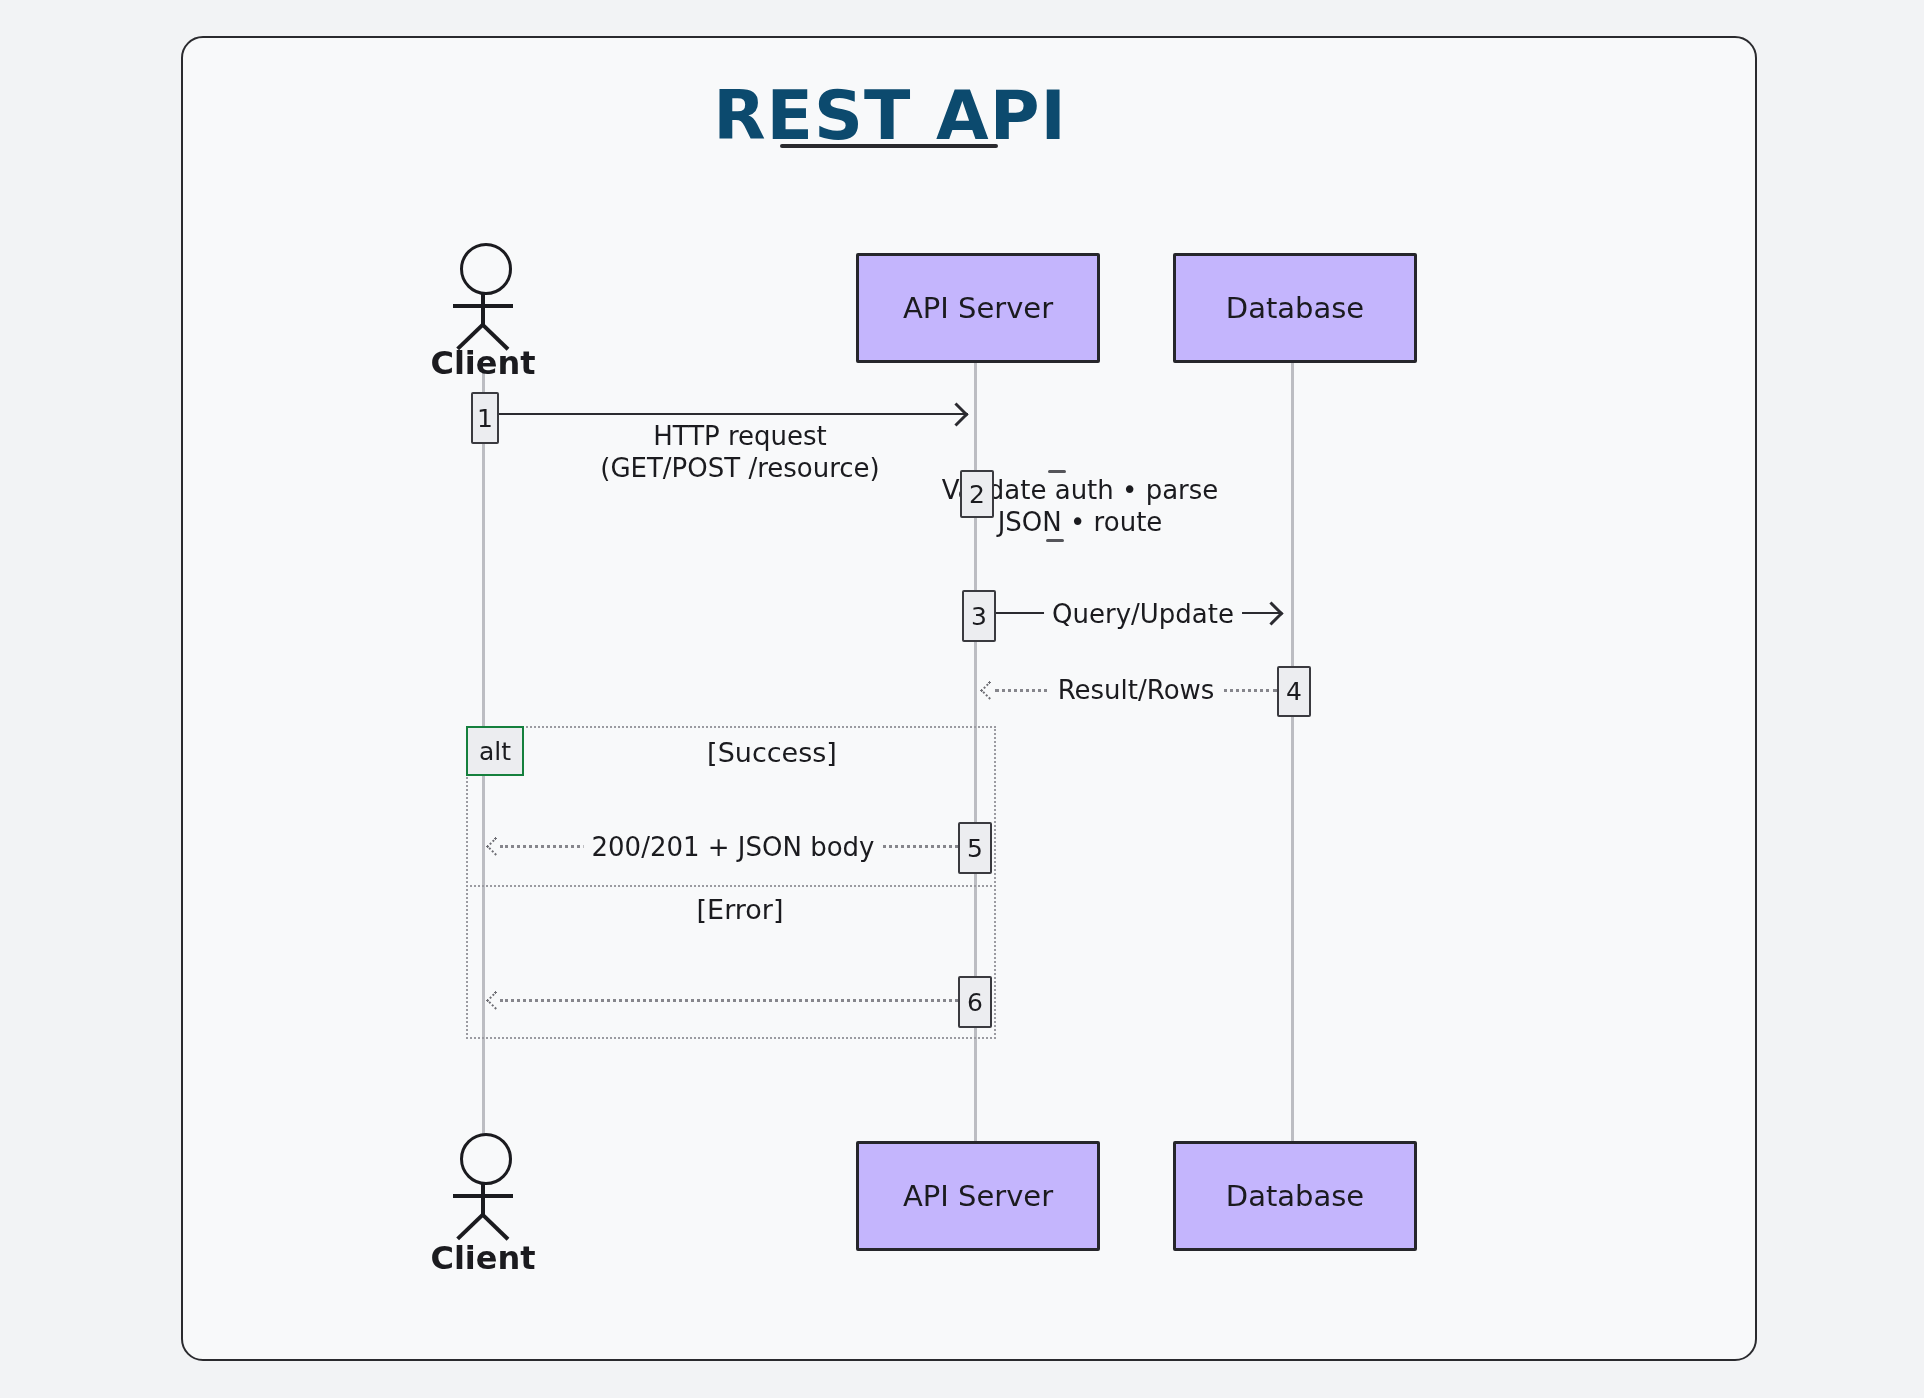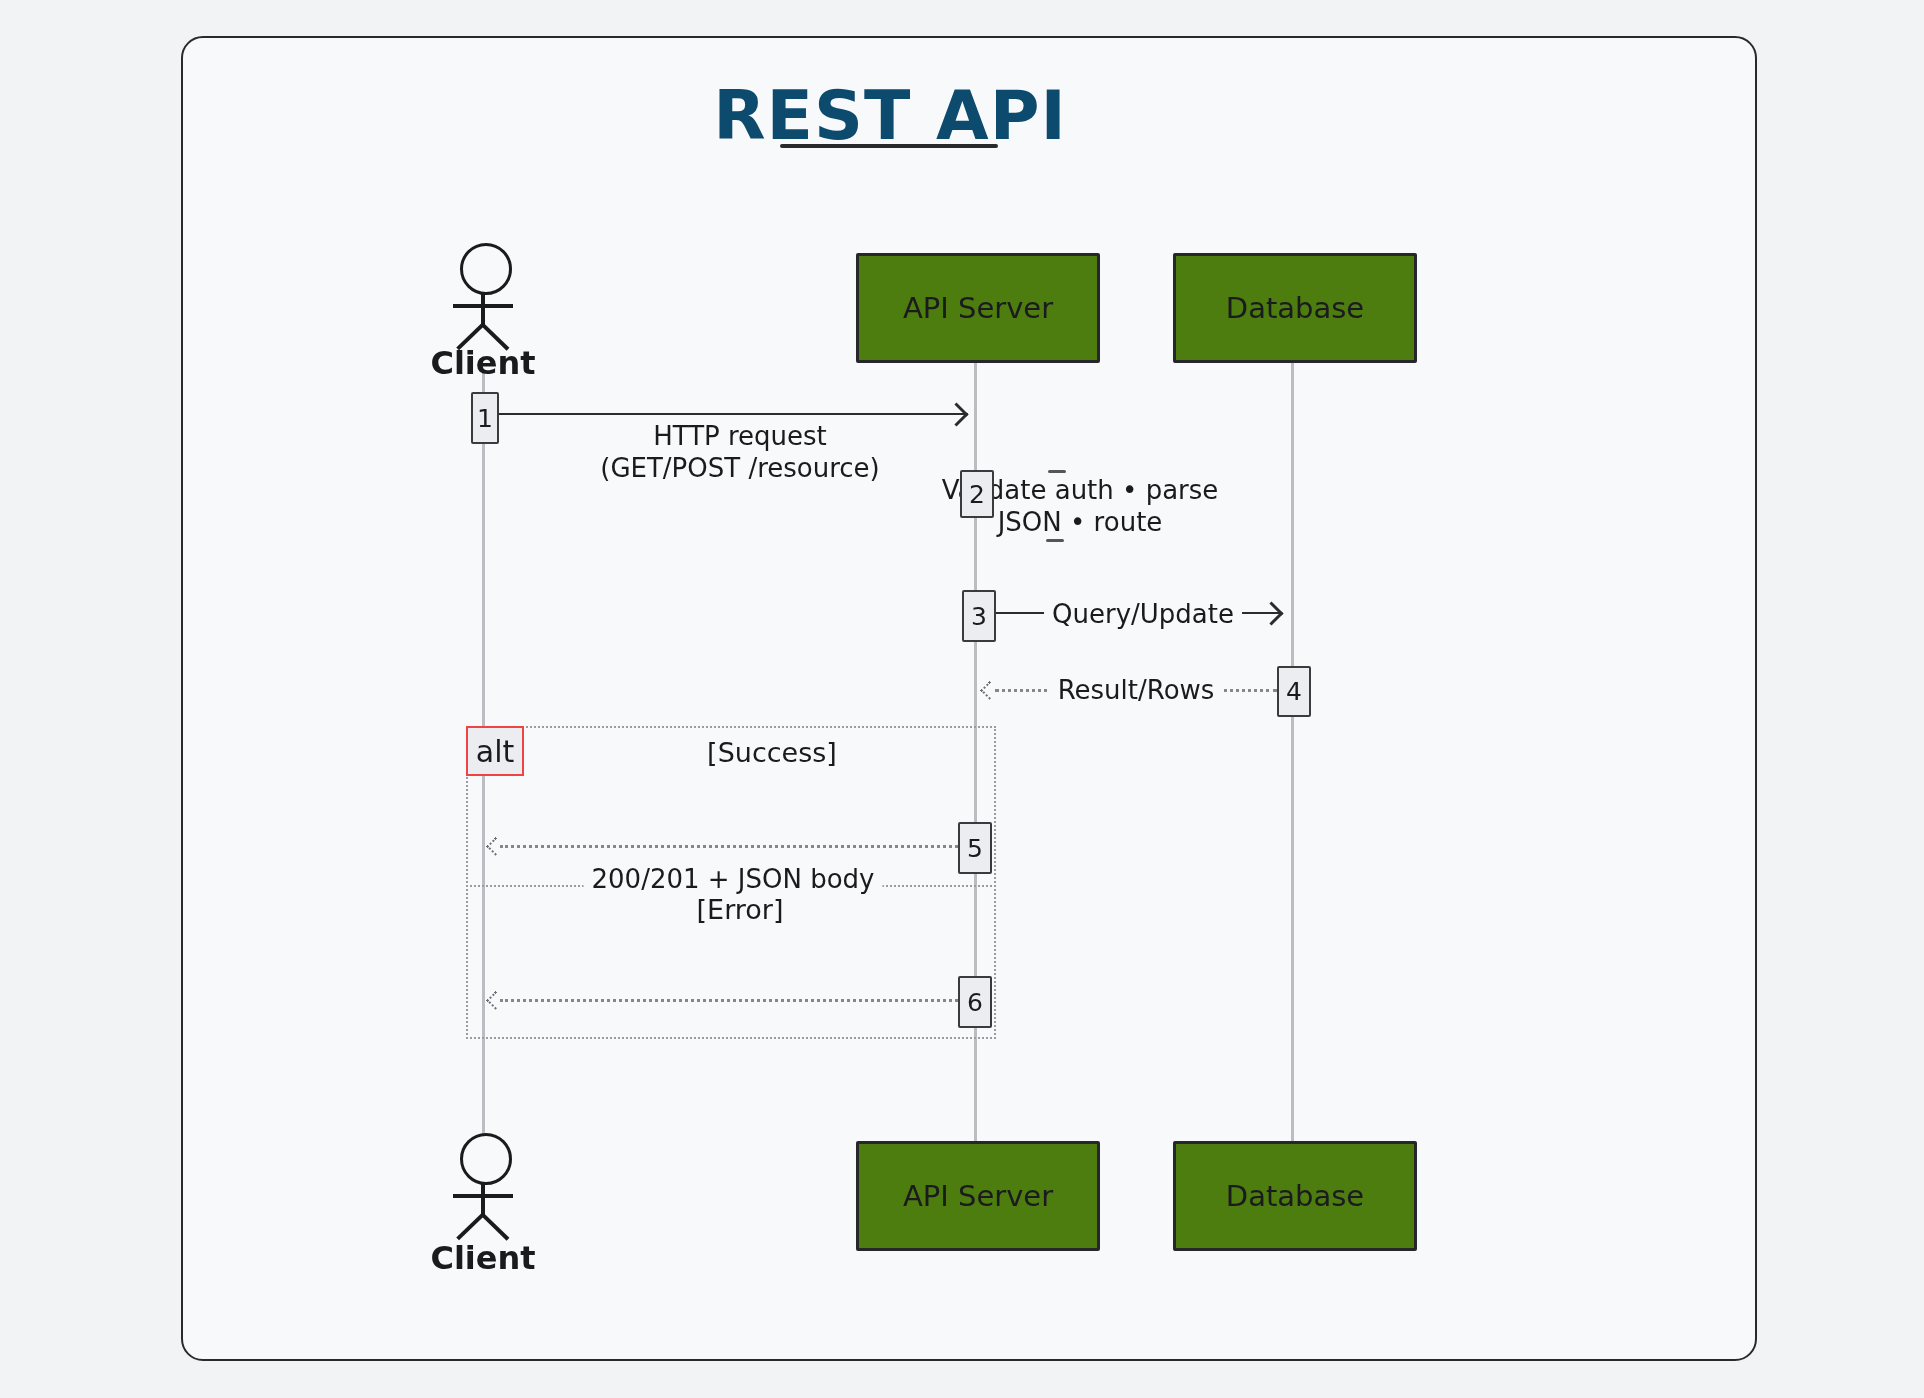--- a/index.html
+++ b/index.html
@@ -14,21 +14,21 @@
     border:2.5px solid #2a2a2e;border-radius:22px;background:#f8f9fa;
   }
   
   .title{
     left:890px;top:76px;transform:translateX(-50%);
     font-size:68px;font-weight:600;letter-spacing:1px;color:#0c4a6e;white-space:nowrap;
   }
   .title-underline{left:780px;top:144px;width:218px;height:4px;background:#2a2a2e;border-radius:2px;}
   
   .actor-box{
-    border:3px solid #26262b;background:#4d7c0f;border-radius:2px;
+    border:3px solid #26262b;background:#c4b5fd;border-radius:2px;
     display:flex;align-items:center;justify-content:center;
     font-size:29px;color:#1b1b1f;z-index:5;
   }
   
   .stick{width:100px;height:110px;z-index:5;}
   .stick .head{position:absolute;left:27px;top:0px;width:46px;height:46px;border:3.5px solid #1b1b1f;border-radius:50%;}
   .stick .body{position:absolute;left:48px;top:50px;width:3.5px;height:32px;background:#1b1b1f;}
   .stick .arms{position:absolute;left:20px;top:61px;width:60px;height:3.5px;background:#1b1b1f;}
   .stick .leg{position:absolute;left:50px;top:80px;width:35px;height:3.5px;background:#1b1b1f;transform-origin:0 50%;}
   .stick .leg.l{transform:rotate(136deg);}
@@ -50,22 +50,22 @@
   
   .msg-label{
     transform:translate(-50%,-50%);background:#f8f9fa;padding:1px 8px;
     font-size:26px;line-height:32px;text-align:center;white-space:nowrap;z-index:4;color:#1b1b1f;
   }
   .msg-label.plain{background:transparent;}
   .sketch-dash{height:2.5px;background:#55555a;z-index:3;border-radius:2px;}
   
   .alt-frame{left:466px;top:726px;width:526px;height:309px;border:2px dotted #9b9ba1;z-index:3;}
   .alt-tag{
-    left:466px;top:726px;width:54px;height:46px;background:#ecedf0;border:2px solid #ef4444;
-    display:flex;align-items:center;justify-content:center;font-size:30px;z-index:5;
+    left:466px;top:726px;width:54px;height:46px;background:#ecedf0;border:2px solid #15803d;
+    display:flex;align-items:center;justify-content:center;font-size:25px;z-index:5;
   }
   .guard{transform:translate(-50%,-50%);font-size:27px;white-space:nowrap;z-index:4;}
   .alt-divider{left:466px;top:885px;width:526px;height:0;border-top:2px dotted #9b9ba1;z-index:3;}
   
   .note-box{
     left:444px;top:1043px;width:571px;height:58px;border:2.5px dashed #404046;
     display:flex;align-items:center;justify-content:center;font-size:26px;z-index:3;background:transparent;
   }
 </style>
 </head>
@@ -126,21 +126,21 @@
 
   <div class="abs alt-frame"></div>
   <div class="abs alt-tag">alt</div>
   <div class="abs guard" style="left:772px;top:752px;">[Success]</div>
   <div class="abs alt-divider"></div>
   <div class="abs guard" style="left:740px;top:909px;">[Error]</div>
 
   <div class="abs badge" style="left:958px;top:822px;width:30px;height:48px;">5</div>
   <div class="abs line-dotted" style="left:500px;top:845px;width:458px;"></div>
   <div class="abs ah-left" style="left:489px;top:840px;"></div>
-  <div class="abs msg-label" style="left:733px;top:847px;margin-top:32px;">200/201 + JSON body</div>
+  <div class="abs msg-label" style="left:733px;top:847px;">200/201 + JSON body</div>
 
   <div class="abs badge" style="left:958px;top:976px;width:30px;height:48px;">6</div>
   <div class="abs line-dotted" style="left:500px;top:999px;width:458px;"></div>
   <div class="abs ah-left" style="left:489px;top:994px;"></div>
 
 
   <div class="abs stick" style="left:433px;top:1133px;">
     <div class="head"></div>
     <div class="body"></div>
     <div class="arms"></div>

